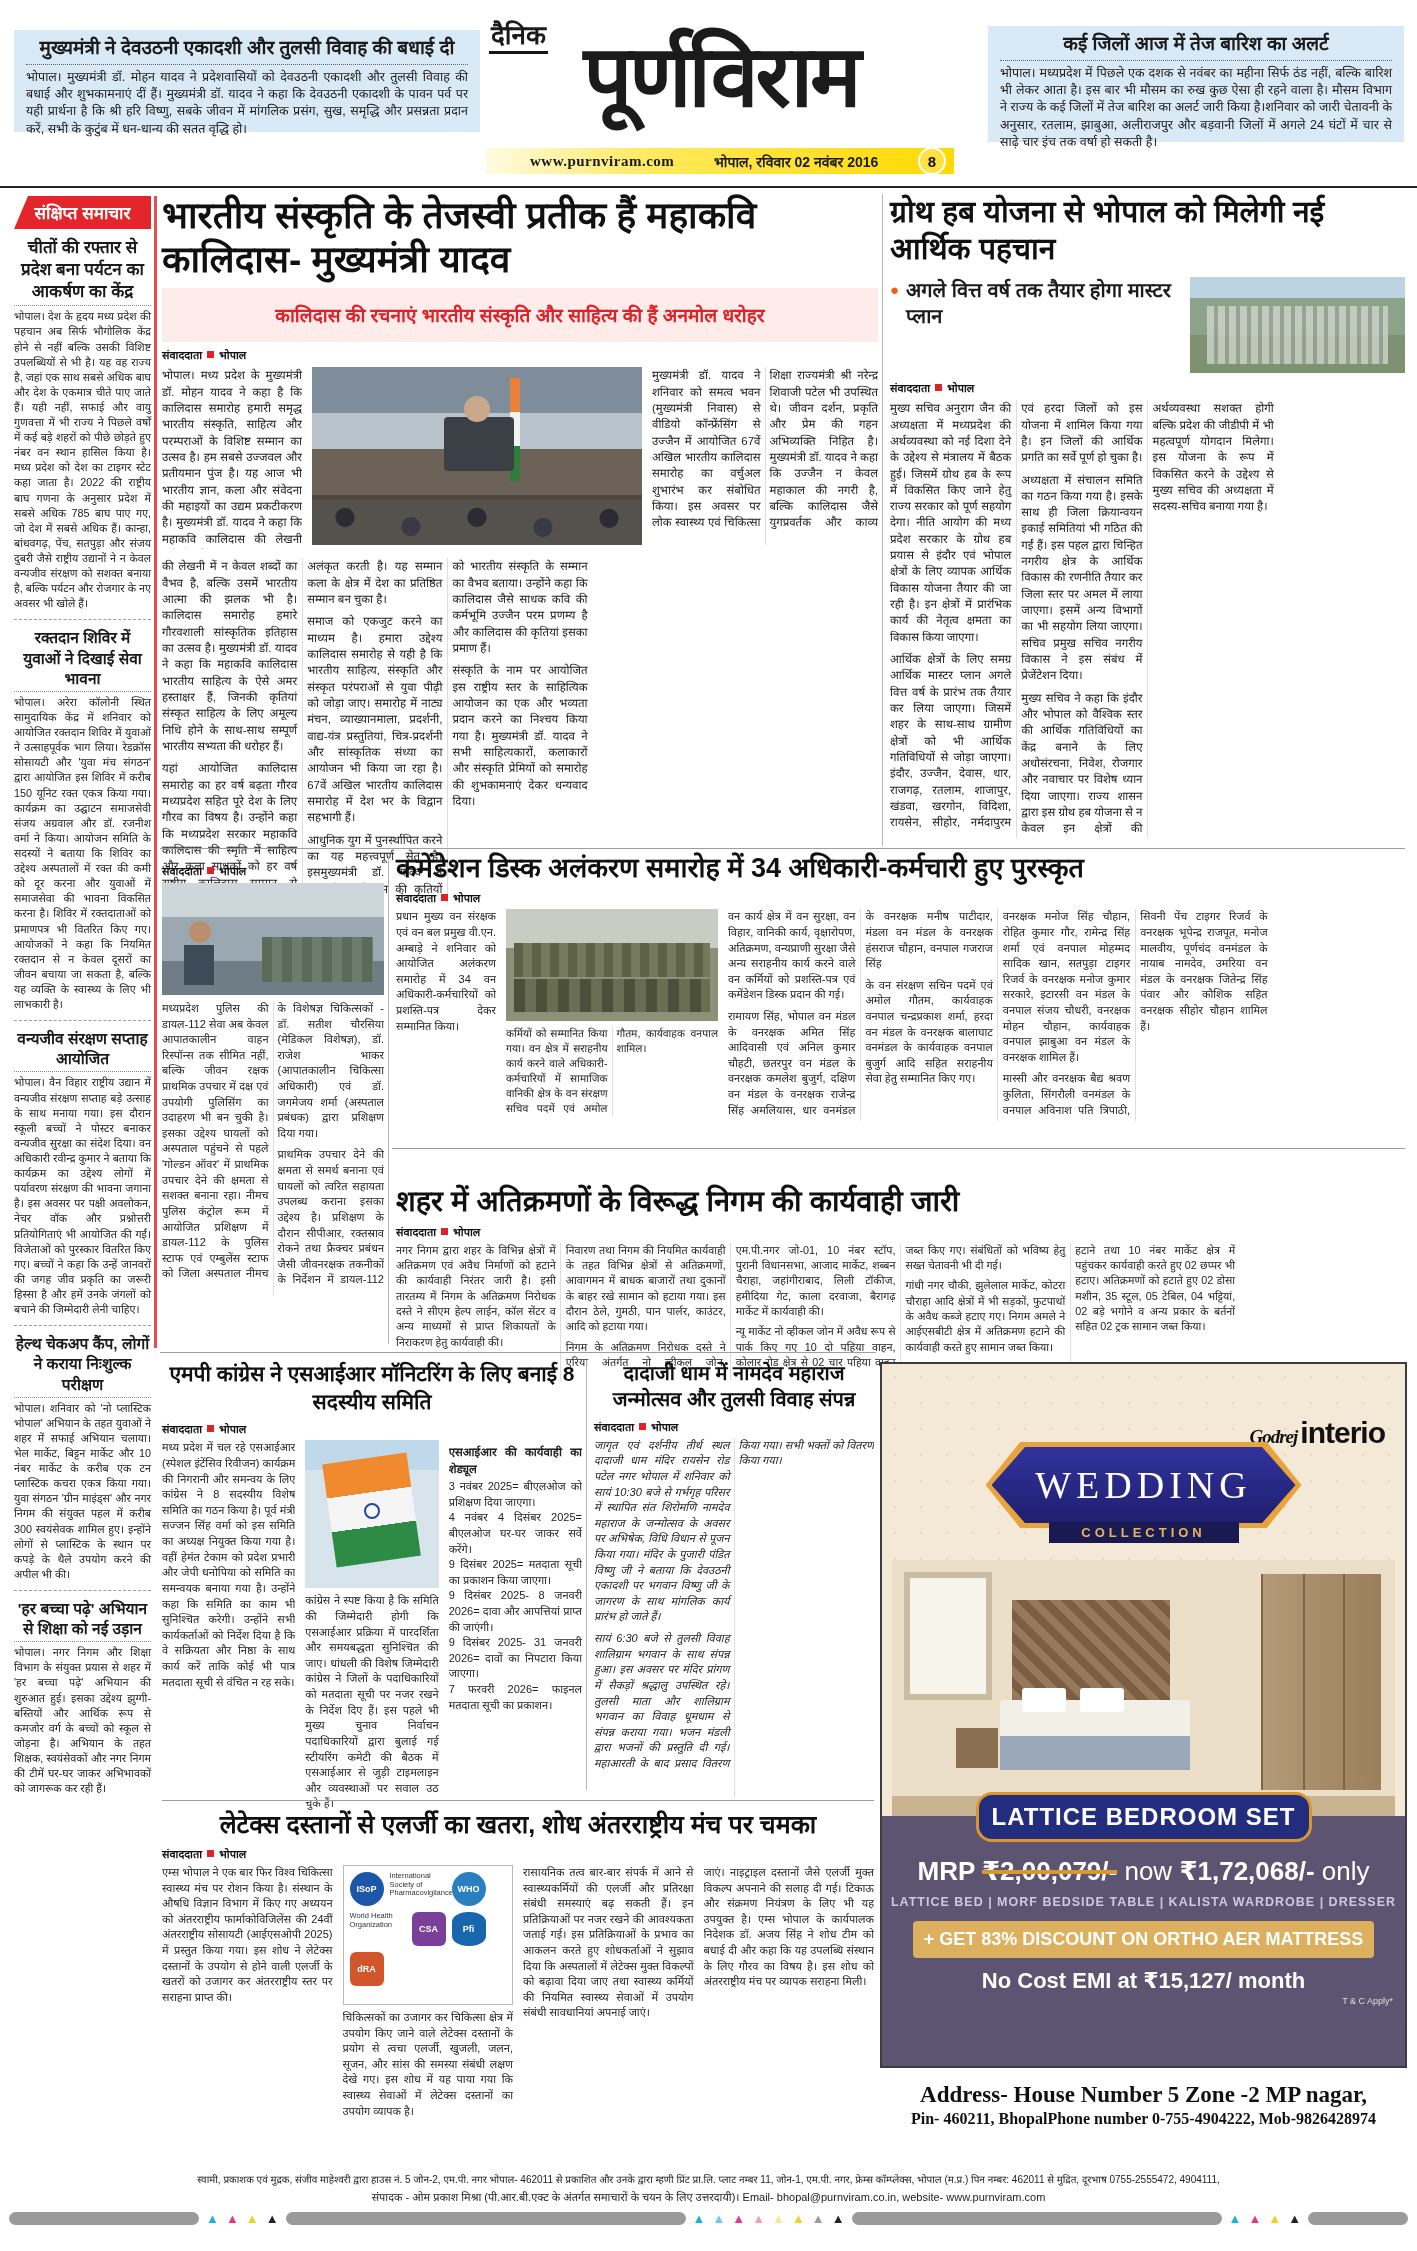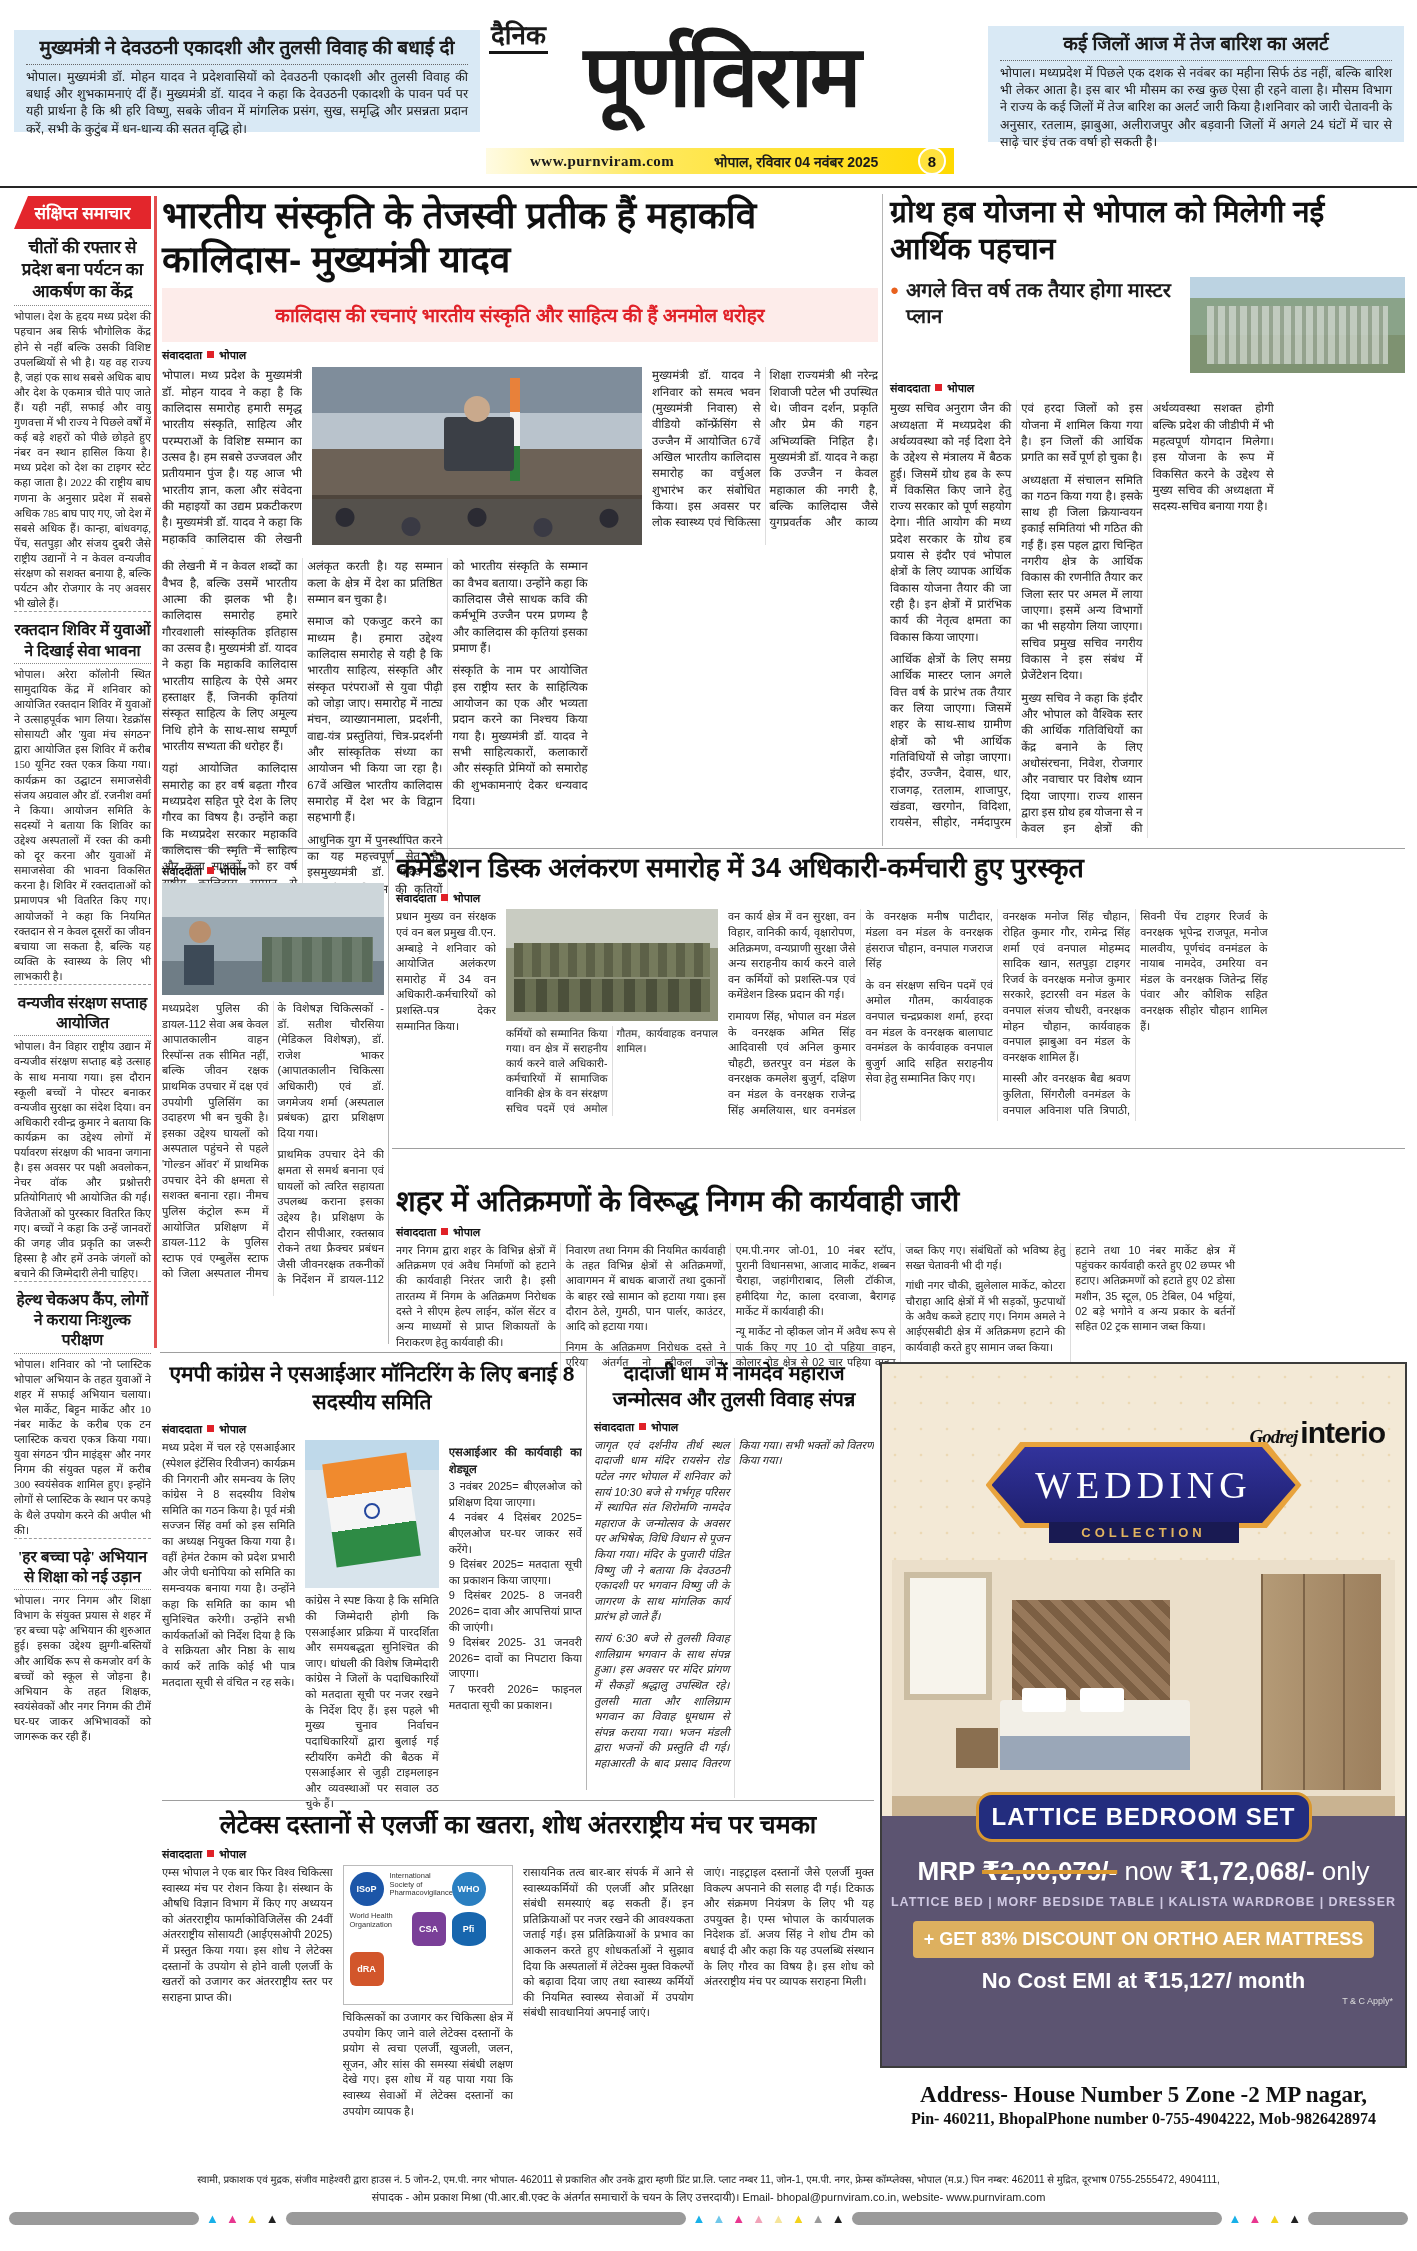--- a/index.html
+++ b/index.html
@@ -20,21 +20,21 @@
   .pagecircle{width:24px;height:24px;border-radius:50%;background:#ffe23d;border:2px solid #fff;
               display:flex;align-items:center;justify-content:center;font-weight:bold;font-size:15px;color:#111;}
   .hrule{background:#262626;}
   .grule{background:#9e9e9e;}
   .vrule{background:#b5b5b5;}
   .redrule{background:#e25050;}
   .brief-banner{background:#e3262c;color:#fff;font-weight:bold;font-size:17px;text-align:center;
                 padding:5px 2px;clip-path:polygon(14px 0,100% 0,100% 100%,0 100%);}
   .brief h3{margin:8px 0 2px;font-size:15.5px;text-align:center;line-height:1.3;}
   .brief .bb{font-size:10.8px;line-height:1.4;text-align:justify;border-top:1px dotted #888;padding-top:3px;}
-  .brief{border-bottom:1px dashed #9a9a9a;font-family:Liberation Serif, serif;}
+  .brief{border-bottom:1px dashed #9a9a9a;padding-bottom:8px;}
   .dl{display:flex;align-items:center;gap:5px;font-size:11px;font-weight:bold;color:#111;}
   .dl .dot{width:7px;height:7px;background:#e02128;display:inline-block;}
   h1.main{margin:0;font-size:37px;font-weight:800;line-height:1.18;color:#101010;}
   .substrip{background:#fdecea;color:#e02128;font-weight:bold;font-size:19px;text-align:center;
             padding:14px 0;margin-top:7px;}
   h1.side{margin:0;font-size:30px;font-weight:800;line-height:1.22;color:#101010;}
   h2.band{margin:0;font-size:27px;font-weight:800;line-height:1.2;color:#101010;}
   h2.small{margin:0;font-size:19.5px;font-weight:800;line-height:1.32;color:#101010;}
   h2.center{text-align:center;}
   .cols2{column-count:2;column-gap:9px;column-rule:1px solid #ddd;column-fill:auto;}
@@ -99,21 +99,21 @@
     <p>भोपाल। मुख्यमंत्री डॉ. मोहन यादव ने प्रदेशवासियों को देवउठनी एकादशी और तुलसी विवाह की बधाई और शुभकामनाएं दीं हैं। मुख्यमंत्री डॉ. यादव ने कहा कि देवउठनी एकादशी के पावन पर्व पर यही प्रार्थना है कि श्री हरि विष्णु, सबके जीवन में मांगलिक प्रसंग, सुख, समृद्धि और प्रसन्नता प्रदान करें, सभी के कुटुंब में धन-धान्य की सतत वृद्धि हो।</p>
   </div>
 
   <div class="abs" style="left:489px;top:16px;">
     <span class="mast-daily">दैनिक</span>
   </div>
   <div class="abs mast-title" style="left:487px;top:36px;width:468px;text-align:center;">पूर्णविराम</div>
 
   <div class="abs dateband" style="left:486px;top:148px;width:468px;height:26px;">
     <span class="site">www.purnviram.com</span>
-    <span class="dateline-txt">भोपाल, रविवार 04 नवंबर 2025</span>
+    <span class="dateline-txt">भोपाल, रविवार 02 नवंबर 2016</span>
     <span class="pagecircle">8</span>
   </div>
 
   <div class="abs topbox" style="left:988px;top:26px;width:416px;height:116px;">
     <h2>कई जिलों आज में तेज बारिश का अलर्ट</h2>
     <p>भोपाल। मध्यप्रदेश में पिछले एक दशक से नवंबर का महीना सिर्फ ठंड नहीं, बल्कि बारिश भी लेकर आता है। इस बार भी मौसम का रुख कुछ ऐसा ही रहने वाला है। मौसम विभाग ने राज्य के कई जिलों में तेज बारिश का अलर्ट जारी किया है।शनिवार को जारी चेतावनी के अनुसार, रतलाम, झाबुआ, अलीराजपुर और बड़वानी जिलों में अगले 24 घंटों में चार से साढ़े चार इंच तक वर्षा हो सकती है।</p>
   </div>
 
   <div class="abs hrule" style="left:0;top:186px;width:1417px;height:2px;"></div>
 

